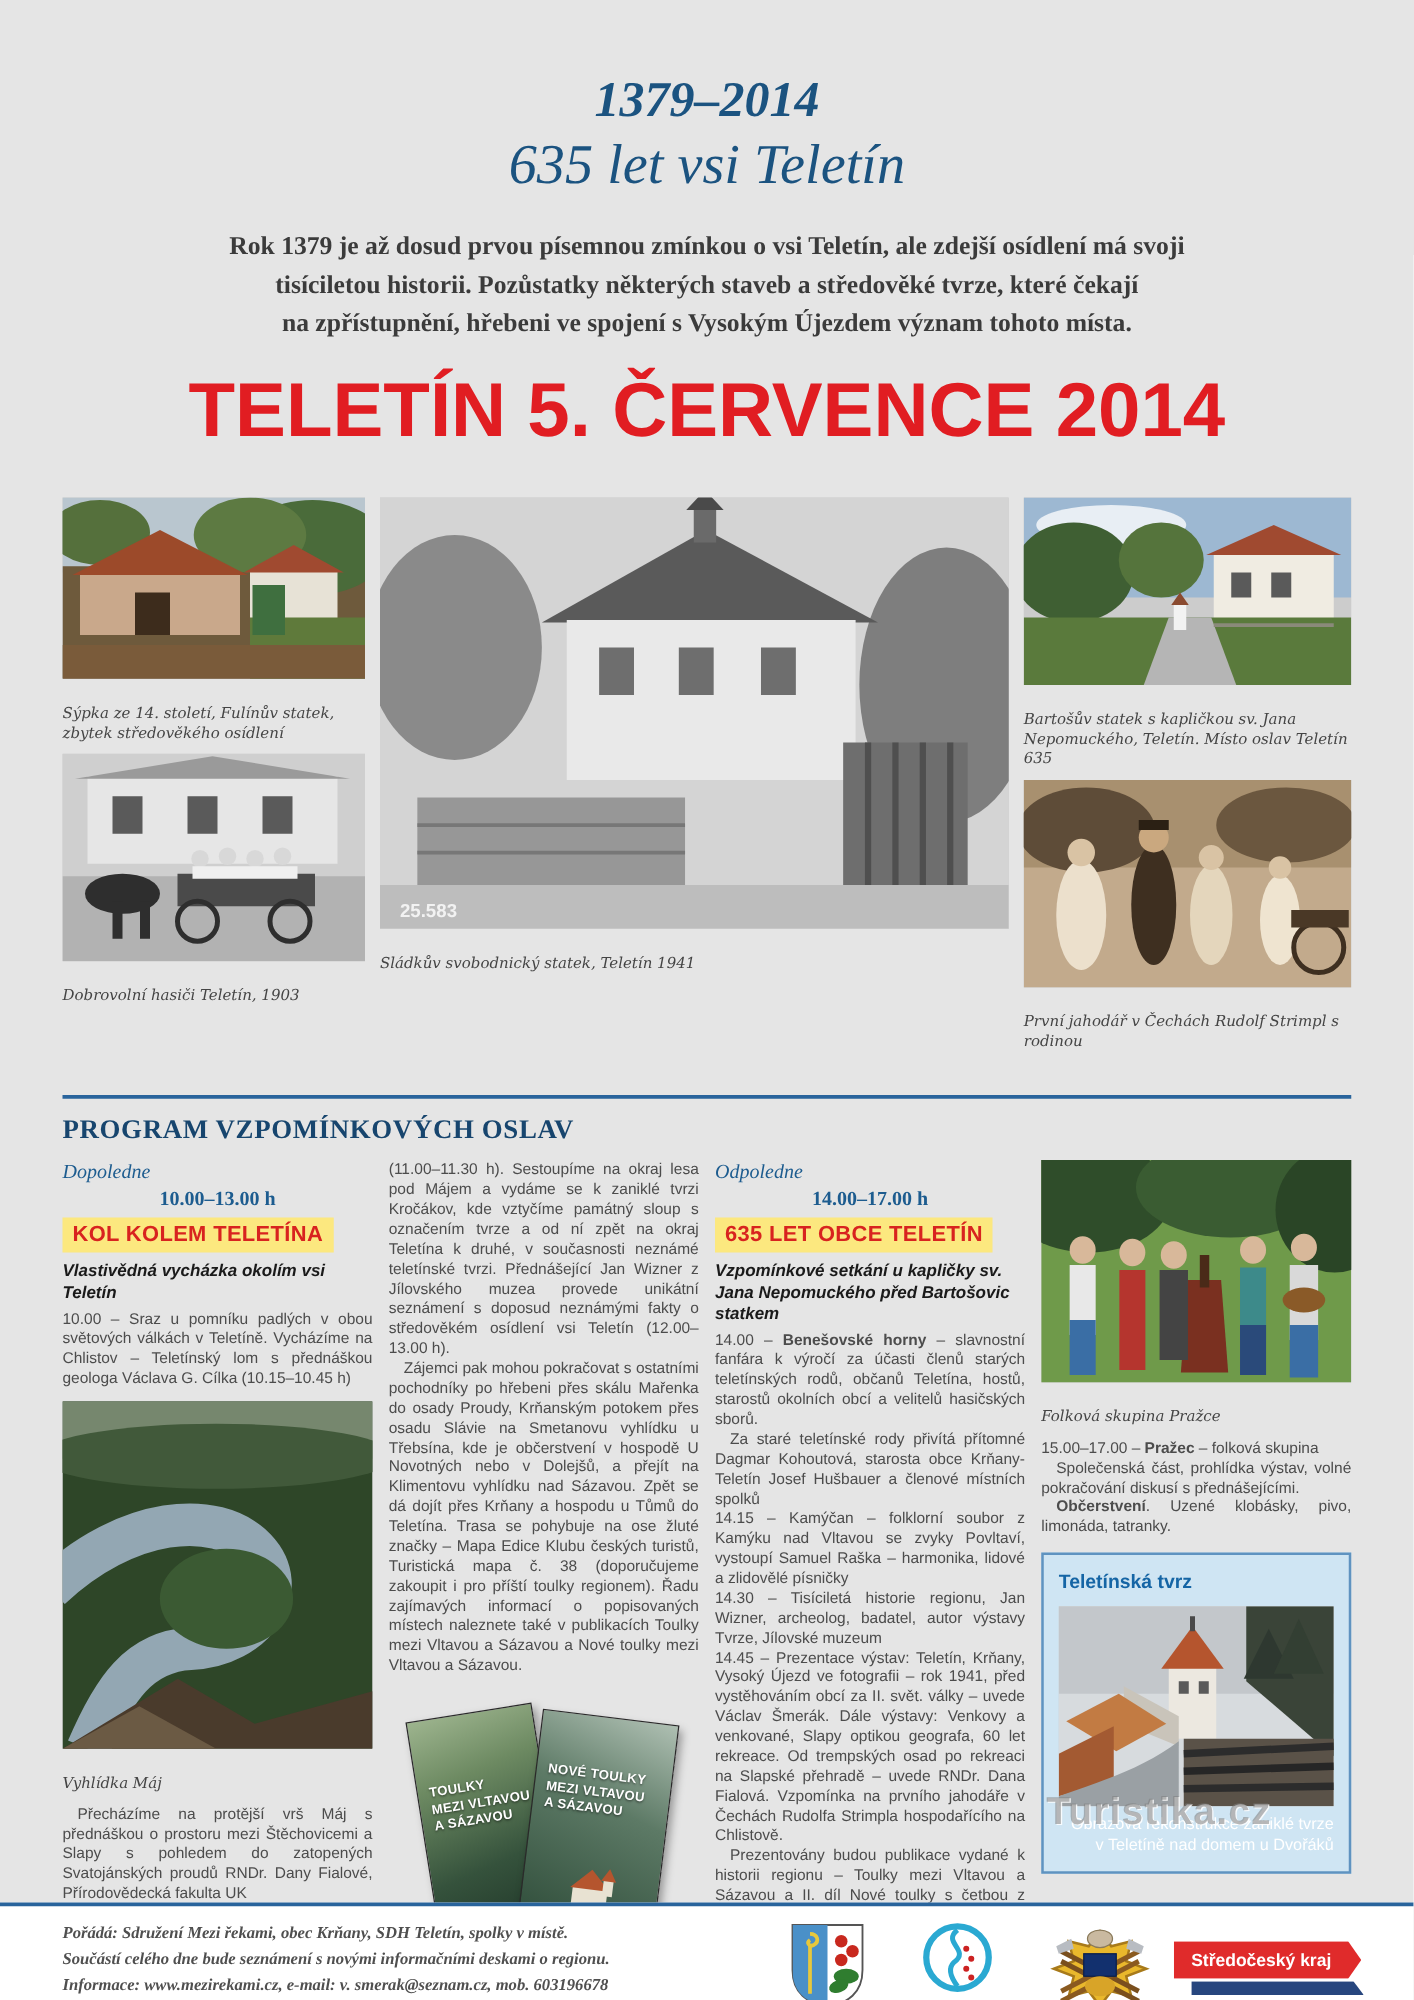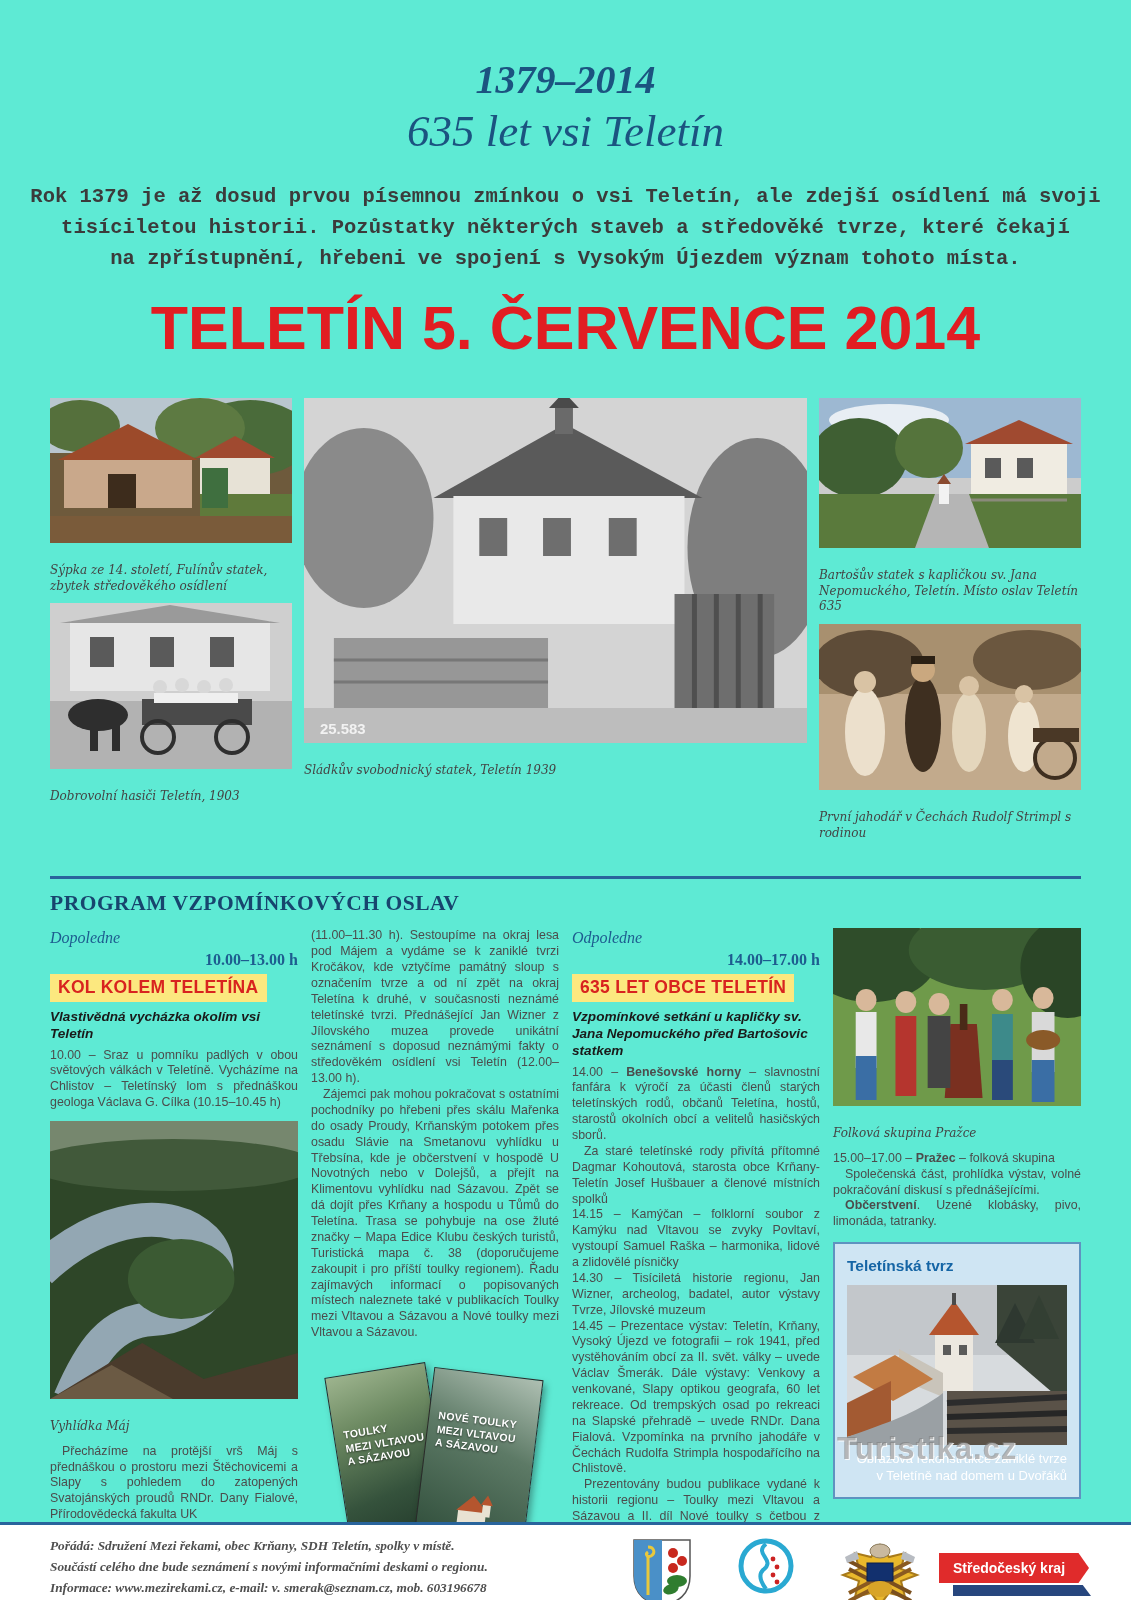--- a/index.html
+++ b/index.html
@@ -1,42 +1,42 @@
 <!DOCTYPE html>
 <html><head>
 <meta charset="utf-8">
 <style>
   html,body{margin:0;padding:0;background:#fff;}
-  .page{width:1131px;height:1600px;margin:0 auto;background:#5eead4;position:relative;overflow:hidden;
+  .page{width:1131px;height:1600px;margin:0 auto;background:#e5e5e5;position:relative;overflow:hidden;
         font-family:"Liberation Sans",sans-serif;color:#4c4c4c;}
   
   .header{text-align:center;padding-top:56px;}
   .title1{font-family:"Liberation Serif",serif;font-style:italic;font-weight:bold;color:#1b5380;font-size:40px;line-height:1.2;}
   .title2{font-family:"Liberation Serif",serif;font-style:italic;font-weight:normal;color:#1b5380;font-size:45px;line-height:1.2;}
-  .intro{margin-top:24px;font-family:Liberation Mono, monospace;font-weight:bold;color:#3b3b3b;font-size:20.5px;line-height:1.5;}
+  .intro{margin-top:24px;font-family:Liberation Serif, serif;font-weight:bold;color:#3b3b3b;font-size:20.5px;line-height:1.5;}
   .event-title{margin-top:22px;color:#e11d22;font-weight:bold;font-size:61px;letter-spacing:0;line-height:1.05;
                font-family:"Liberation Sans",sans-serif;white-space:nowrap;}
   
   .photo-grid{display:flex;gap:12px;padding:0 50px;margin-top:38px;}
   .pcol-left{width:242px;flex:none;}
   .pcol-mid{flex:1;min-width:0;}
   .pcol-right{width:262px;flex:none;}
   .photo{display:block;width:100%;background:#ccc;}
   .caption{font-family:"DejaVu Serif",serif;font-style:italic;font-size:12px;color:#444;line-height:1.3;margin:20px 0 9px;}
   .caption.two{min-height:31px;}
   
   .blue-rule{height:3px;background:#29649c;margin:26px 50px 0;}
   .program-heading{margin:12px 50px 0;font-family:"Liberation Serif",serif;font-weight:bold;color:#17456e;
                    font-size:21.5px;letter-spacing:.5px;}
   .columns{display:flex;gap:13px;padding:0 50px;margin-top:12px;align-items:flex-start;}
   .col{flex:1;min-width:0;font-size:12.4px;line-height:1.28;color:#4c4c4c;text-align:justify;}
   .col p{margin:0;}
   .col p.indent{text-indent:12px;}
   .part-label{font-family:"Liberation Serif",serif;font-style:italic;color:#1d5c8f;font-size:16px;text-align:left;}
-  .time-range{font-family:"Liberation Serif",serif;font-weight:bold;color:#1d5c8f;font-size:16px;margin:1px 0 4px;text-align:right;}
+  .time-range{font-family:"Liberation Serif",serif;font-weight:bold;color:#1d5c8f;font-size:16px;margin:1px 0 4px;text-align:center;}
   .highlight{display:inline-block;background:#fce87f;color:#d8231f;font-weight:bold;font-size:17.5px;
              padding:2px 8px 3px;margin-bottom:5px;letter-spacing:.3px;}
   .subtitle{font-weight:bold;font-style:italic;color:#1a1a1a;font-size:13.6px;line-height:1.25;margin:2px 0 5px;text-align:left;}
   .fig{margin-top:10px;}
   .books{position:relative;height:200px;margin-top:14px;}
   .book{position:absolute;border:1px solid #2a2a2a;box-shadow:3px 4px 7px rgba(0,0,0,.35);overflow:hidden;}
   .book1{left:26px;top:14px;width:100px;height:168px;transform:rotate(-9deg);
          background:linear-gradient(165deg,#9db48e 0%,#6d8a62 30%,#35523c 70%,#22392a 100%);}
   .book2{left:112px;top:18px;width:108px;height:178px;transform:rotate(7deg);
          background:linear-gradient(200deg,#aebfb2 0%,#5d7a66 40%,#2c4a37 100%);}
@@ -141,21 +141,21 @@
         <line x1="30" y1="262" x2="245" y2="262" stroke="#777" stroke-width="3"></line>
         <line x1="30" y1="284" x2="245" y2="284" stroke="#777" stroke-width="3"></line>
         <rect x="372" y="196" width="100" height="116" fill="#6e6e6e"></rect>
         <line x1="392" y1="196" x2="392" y2="312" stroke="#4f4f4f" stroke-width="5"></line>
         <line x1="414" y1="196" x2="414" y2="312" stroke="#4f4f4f" stroke-width="5"></line>
         <line x1="436" y1="196" x2="436" y2="312" stroke="#4f4f4f" stroke-width="5"></line>
         <line x1="458" y1="196" x2="458" y2="312" stroke="#4f4f4f" stroke-width="5"></line>
         <rect y="310" width="505" height="35" fill="#bdbdbd"></rect>
         <text x="16" y="336" font-family="Liberation Sans, sans-serif" font-size="15" font-weight="bold" fill="#f2f2f2">25.583</text>
       </svg>
-      <div class="caption">Sládkův svobodnický statek, Teletín 1939</div>
+      <div class="caption">Sládkův svobodnický statek, Teletín 1941</div>
     </div>
 
     <div class="pcol-right">
       <svg class="photo" width="100%" height="150" viewBox="0 0 262 150" preserveAspectRatio="none">
         <rect width="262" height="80" fill="#9db8d2"></rect>
         <ellipse cx="70" cy="22" rx="60" ry="16" fill="#e8eef4"></ellipse>
         <ellipse cx="40" cy="60" rx="48" ry="40" fill="#3f5f33"></ellipse>
         <ellipse cx="110" cy="50" rx="34" ry="30" fill="#55743c"></ellipse>
         <rect x="152" y="44" width="96" height="58" fill="#f0ece2"></rect>
         <polygon points="146,46 200,22 254,46" fill="#a04a30"></polygon>

